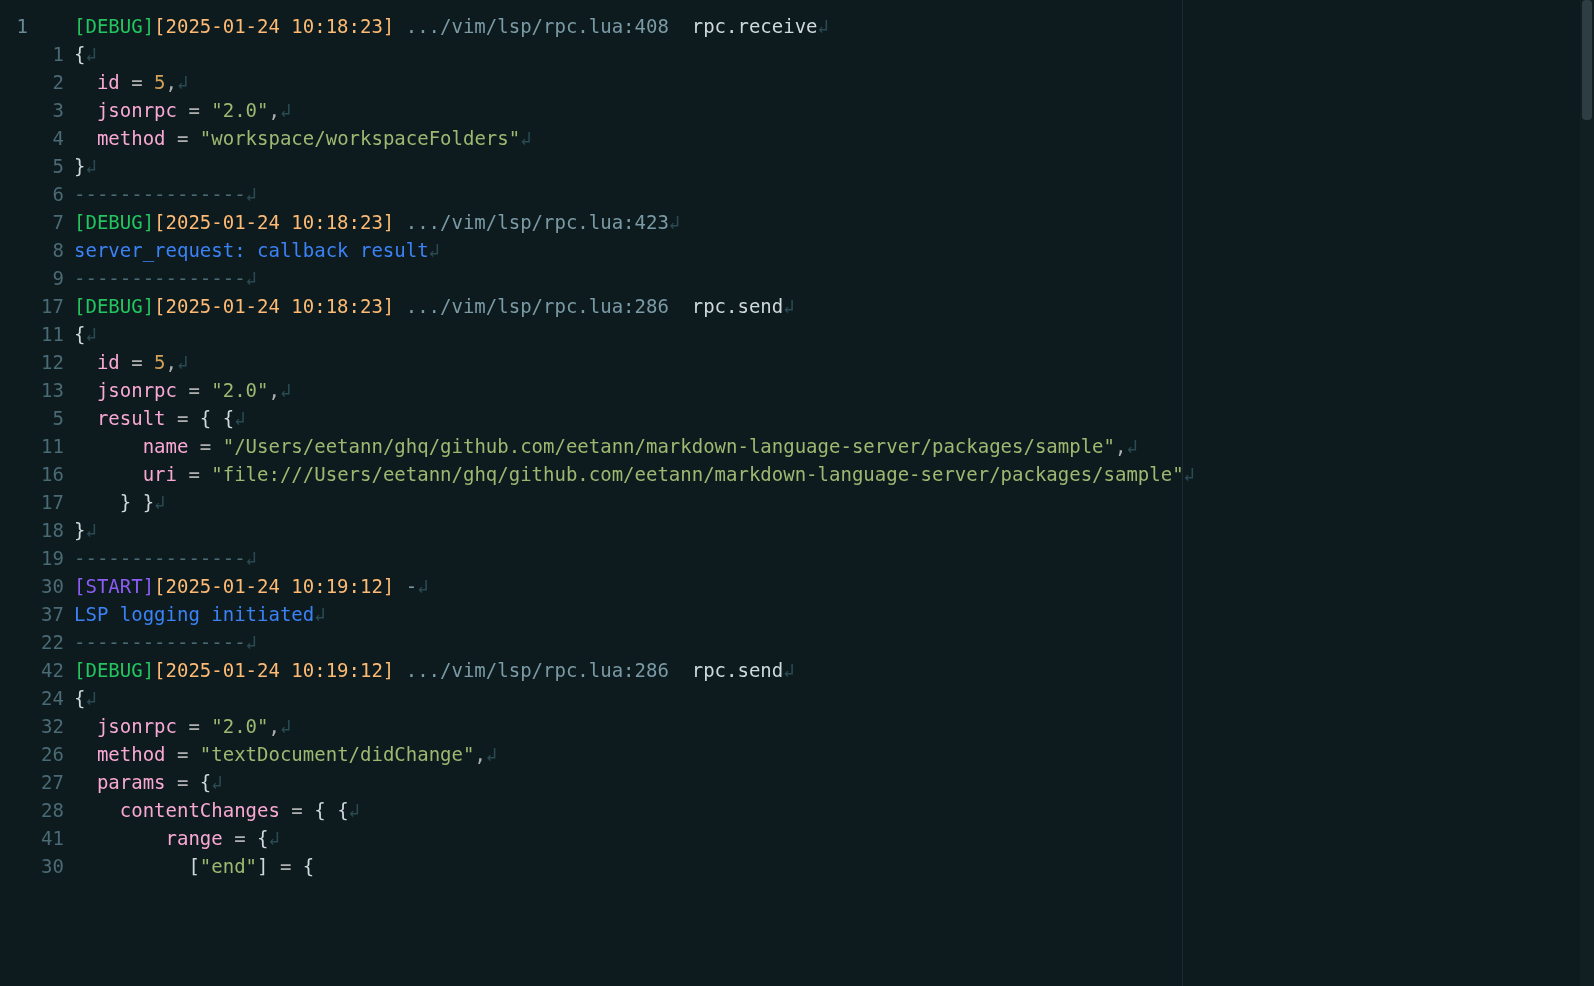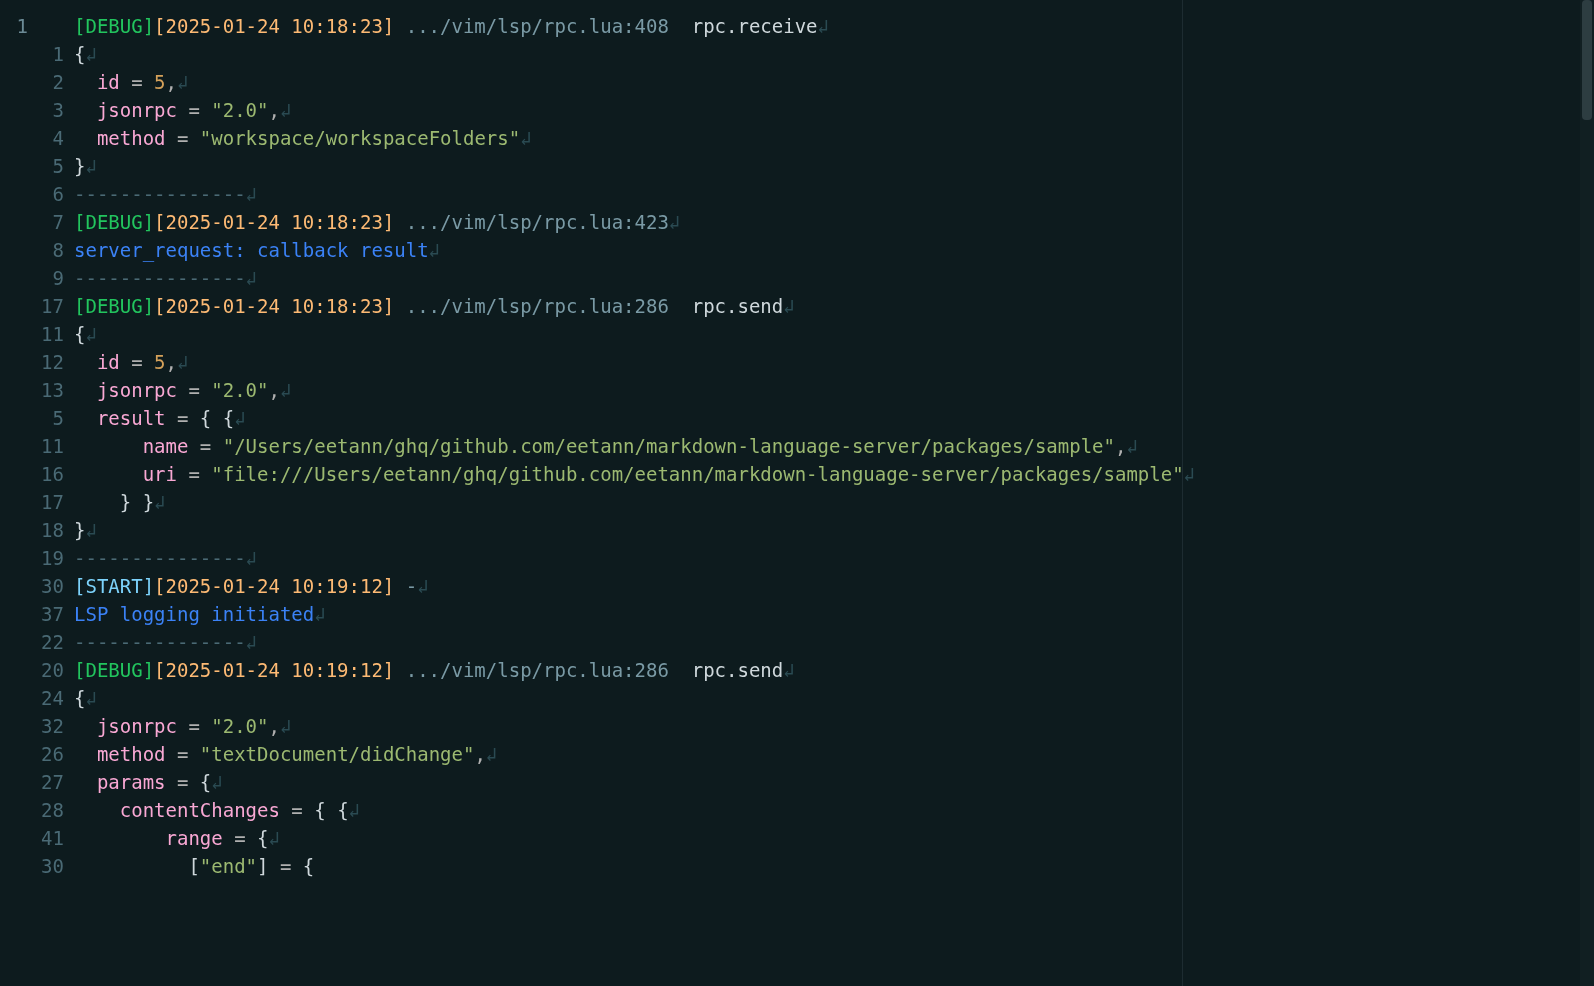--- a/index.html
+++ b/index.html
@@ -36,21 +36,21 @@
     }
     .code {
       flex: 1;
       padding-top: 12px;
       white-space: pre;
     }
     .line { height: 28px; }
     .main-lineno { color: #6b8a95; }
     .sub-lineno { color: #4a6a75; }
     .tag-debug { color: #22c55e; }
-    .tag-start { color: #7dd3fc; }
+    .tag-start { color: #8b5cf6; }
     .ts { color: #fdba74; }
     .path { color: #7a9aa5; }
     .fn { color: #cfd8dc; }
     .plain { color: #3b82f6; }
     .key { color: #f9a8d4; }
     .eq { color: #b0b0b0; }
     .num { color: #d4a15a; }
     .str { color: #9cb971; }
     .brace { color: #cfd8dc; }
     .punct { color: #b0b0b0; }
@@ -136,21 +136,21 @@
       <div class="line sub-lineno">13</div>
       <div class="line sub-lineno">5</div>
       <div class="line sub-lineno">11</div>
       <div class="line sub-lineno">16</div>
       <div class="line sub-lineno">17</div>
       <div class="line sub-lineno">18</div>
       <div class="line sub-lineno">19</div>
       <div class="line sub-lineno">30</div>
       <div class="line sub-lineno">37</div>
       <div class="line sub-lineno">22</div>
-      <div class="line sub-lineno">20</div>
+      <div class="line sub-lineno">42</div>
       <div class="line sub-lineno">24</div>
       <div class="line sub-lineno">32</div>
       <div class="line sub-lineno">26</div>
       <div class="line sub-lineno">27</div>
       <div class="line sub-lineno">28</div>
       <div class="line sub-lineno">41</div>
       <div class="line sub-lineno">30</div>
     </div>
   <div class="code"><div class="line"><span class="tag-debug">[DEBUG]</span><span class="ts">[2025-01-24 10:18:23]</span><span class="path"> .../vim/lsp/rpc.lua:408</span><span class="fn">  rpc.receive</span><span class="eol">↲</span></div><div class="line"><span class="brace">{</span><span class="eol">↲</span></div><div class="line"><span class="plain">  </span><span class="key">id</span><span class="eq"> = </span><span class="num">5</span><span class="punct">,</span><span class="eol">↲</span></div><div class="line"><span class="plain">  </span><span class="key">jsonrpc</span><span class="eq"> = </span><span class="str">"2.0"</span><span class="punct">,</span><span class="eol">↲</span></div><div class="line"><span class="plain">  </span><span class="key">method</span><span class="eq"> = </span><span class="str">"workspace/workspaceFolders"</span><span class="eol">↲</span></div><div class="line"><span class="brace">}</span><span class="eol">↲</span></div><div class="line"><span class="sep">---------------</span><span class="eol">↲</span></div><div class="line"><span class="tag-debug">[DEBUG]</span><span class="ts">[2025-01-24 10:18:23]</span><span class="path"> .../vim/lsp/rpc.lua:423</span><span class="fn"></span><span class="eol">↲</span></div><div class="line"><span class="plain">server_request: callback result</span><span class="eol">↲</span></div><div class="line"><span class="sep">---------------</span><span class="eol">↲</span></div><div class="line"><span class="tag-debug">[DEBUG]</span><span class="ts">[2025-01-24 10:18:23]</span><span class="path"> .../vim/lsp/rpc.lua:286</span><span class="fn">  rpc.send</span><span class="eol">↲</span></div><div class="line"><span class="brace">{</span><span class="eol">↲</span></div><div class="line"><span class="plain">  </span><span class="key">id</span><span class="eq"> = </span><span class="num">5</span><span class="punct">,</span><span class="eol">↲</span></div><div class="line"><span class="plain">  </span><span class="key">jsonrpc</span><span class="eq"> = </span><span class="str">"2.0"</span><span class="punct">,</span><span class="eol">↲</span></div><div class="line"><span class="plain">  </span><span class="key">result</span><span class="eq"> = </span><span class="brace">{ {</span><span class="eol">↲</span></div><div class="line"><span class="plain">      </span><span class="key">name</span><span class="eq"> = </span><span class="str">"/Users/eetann/ghq/github.com/eetann/markdown-language-server/packages/sample"</span><span class="punct">,</span><span class="eol">↲</span></div><div class="line"><span class="plain">      </span><span class="key">uri</span><span class="eq"> = </span><span class="str">"file:///Users/eetann/ghq/github.com/eetann/markdown-language-server/packages/sample"</span><span class="eol">↲</span></div><div class="line"><span class="plain">    </span><span class="brace">} }</span><span class="eol">↲</span></div><div class="line"><span class="brace">}</span><span class="eol">↲</span></div><div class="line"><span class="sep">---------------</span><span class="eol">↲</span></div><div class="line"><span class="tag-start">[START]</span><span class="ts">[2025-01-24 10:19:12]</span><span class="path"> -</span><span class="fn"></span><span class="eol">↲</span></div><div class="line"><span class="plain">LSP logging initiated</span><span class="eol">↲</span></div><div class="line"><span class="sep">---------------</span><span class="eol">↲</span></div><div class="line"><span class="tag-debug">[DEBUG]</span><span class="ts">[2025-01-24 10:19:12]</span><span class="path"> .../vim/lsp/rpc.lua:286</span><span class="fn">  rpc.send</span><span class="eol">↲</span></div><div class="line"><span class="brace">{</span><span class="eol">↲</span></div><div class="line"><span class="plain">  </span><span class="key">jsonrpc</span><span class="eq"> = </span><span class="str">"2.0"</span><span class="punct">,</span><span class="eol">↲</span></div><div class="line"><span class="plain">  </span><span class="key">method</span><span class="eq"> = </span><span class="str">"textDocument/didChange"</span><span class="punct">,</span><span class="eol">↲</span></div><div class="line"><span class="plain">  </span><span class="key">params</span><span class="eq"> = </span><span class="brace">{</span><span class="eol">↲</span></div><div class="line"><span class="plain">    </span><span class="key">contentChanges</span><span class="eq"> = </span><span class="brace">{ {</span><span class="eol">↲</span></div><div class="line"><span class="plain">        </span><span class="key">range</span><span class="eq"> = </span><span class="brace">{</span><span class="eol">↲</span></div><div class="line"><span class="plain">          </span><span class="brace">[</span><span class="str">"end"</span><span class="brace">]</span><span class="eq"> = </span><span class="brace">{</span></div></div>
   <div class="ruler"></div>

